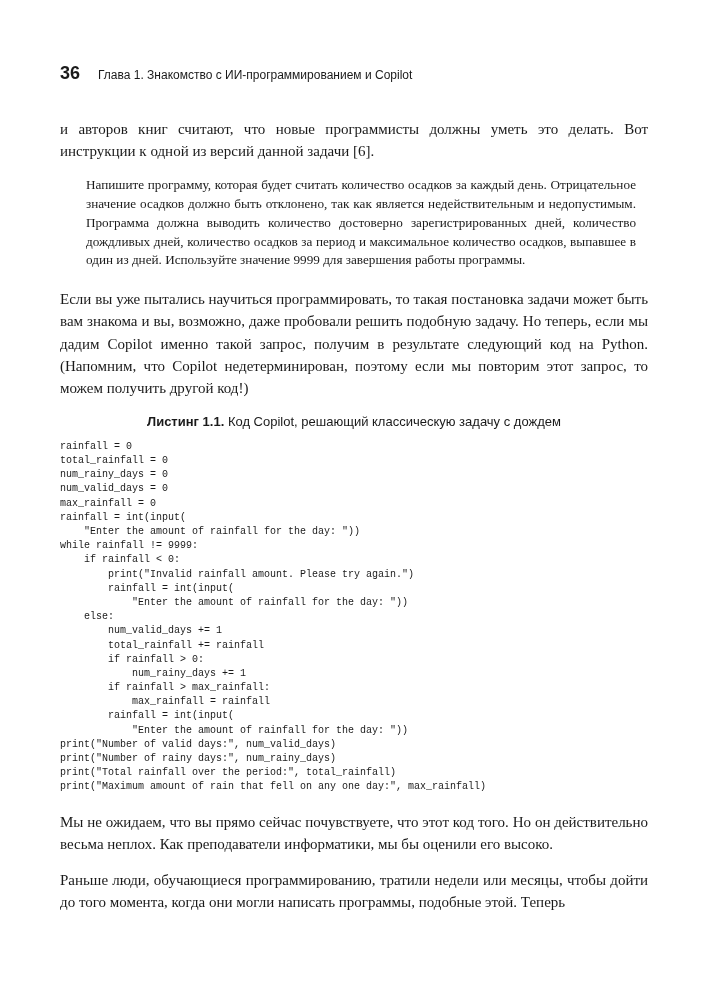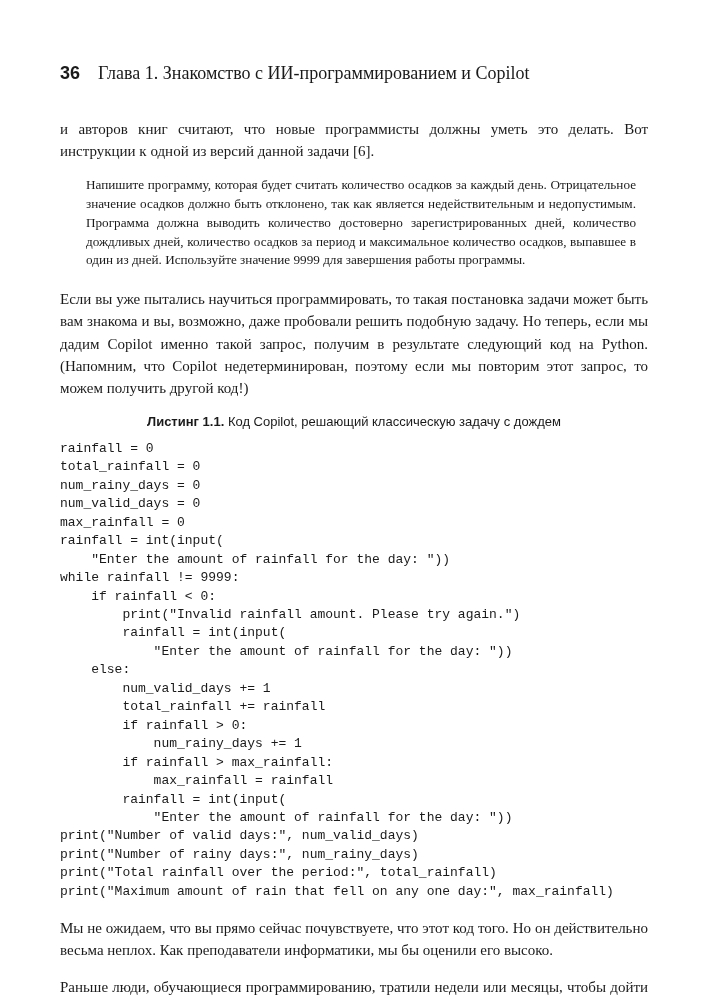--- a/index.html
+++ b/index.html
@@ -22,22 +22,22 @@
       align-items: baseline;
       gap: 18px;
       margin-bottom: 32px;
     }
     .page-number {
       font-weight: bold;
       font-size: 18px;
       font-family: Arial, sans-serif;
     }
     .chapter-title {
-      font-size: 18px;
-      font-family: Liberation Serif, serif;
+      font-size: 12px;
+      font-family: Liberation Sans, sans-serif;
     }
     .body-text {
       font-size: 15px;
       line-height: 1.48;
       text-align: justify;
       margin-bottom: 14px;
     }
     .blockquote {
       margin: 0 12px 18px 26px;
       font-size: 13.2px;
@@ -49,21 +49,21 @@
       font-size: 13px;
       margin-bottom: 8px;
       margin-top: 6px;
       text-align: center;
     }
     .listing-title .bold {
       font-weight: bold;
     }
     .code-block {
       font-family: 'Courier New', Courier, monospace;
-      font-size: 13px;
+      font-size: 10px;
       line-height: 1.42;
       white-space: pre;
       margin-bottom: 16px;
     }
   </style>
 </head>
 <body>
 
 <div class="header">
   <span class="page-number">36</span>
@@ -101,13 +101,13 @@
             max_rainfall = rainfall
         rainfall = int(input(
             "Enter the amount of rainfall for the day: "))
 print("Number of valid days:", num_valid_days)
 print("Number of rainy days:", num_rainy_days)
 print("Total rainfall over the period:", total_rainfall)
 print("Maximum amount of rain that fell on any one day:", max_rainfall)</pre>
 
 <p class="body-text">Мы не ожидаем, что вы прямо сейчас почувствуете, что этот код того. Но он действительно весьма неплох. Как преподаватели информатики, мы бы оценили его высоко.</p>
 
-<p class="body-text">Раньше люди, обучающиеся программированию, тратили недели или месяцы, чтобы дойти до один момента, когда они могли написать программы, подобные этой. Теперь</p>
+<p class="body-text">Раньше люди, обучающиеся программированию, тратили недели или месяцы, чтобы дойти до того момента, когда они могли написать программы, подобные этой. Теперь</p>
 
 </body></html>

